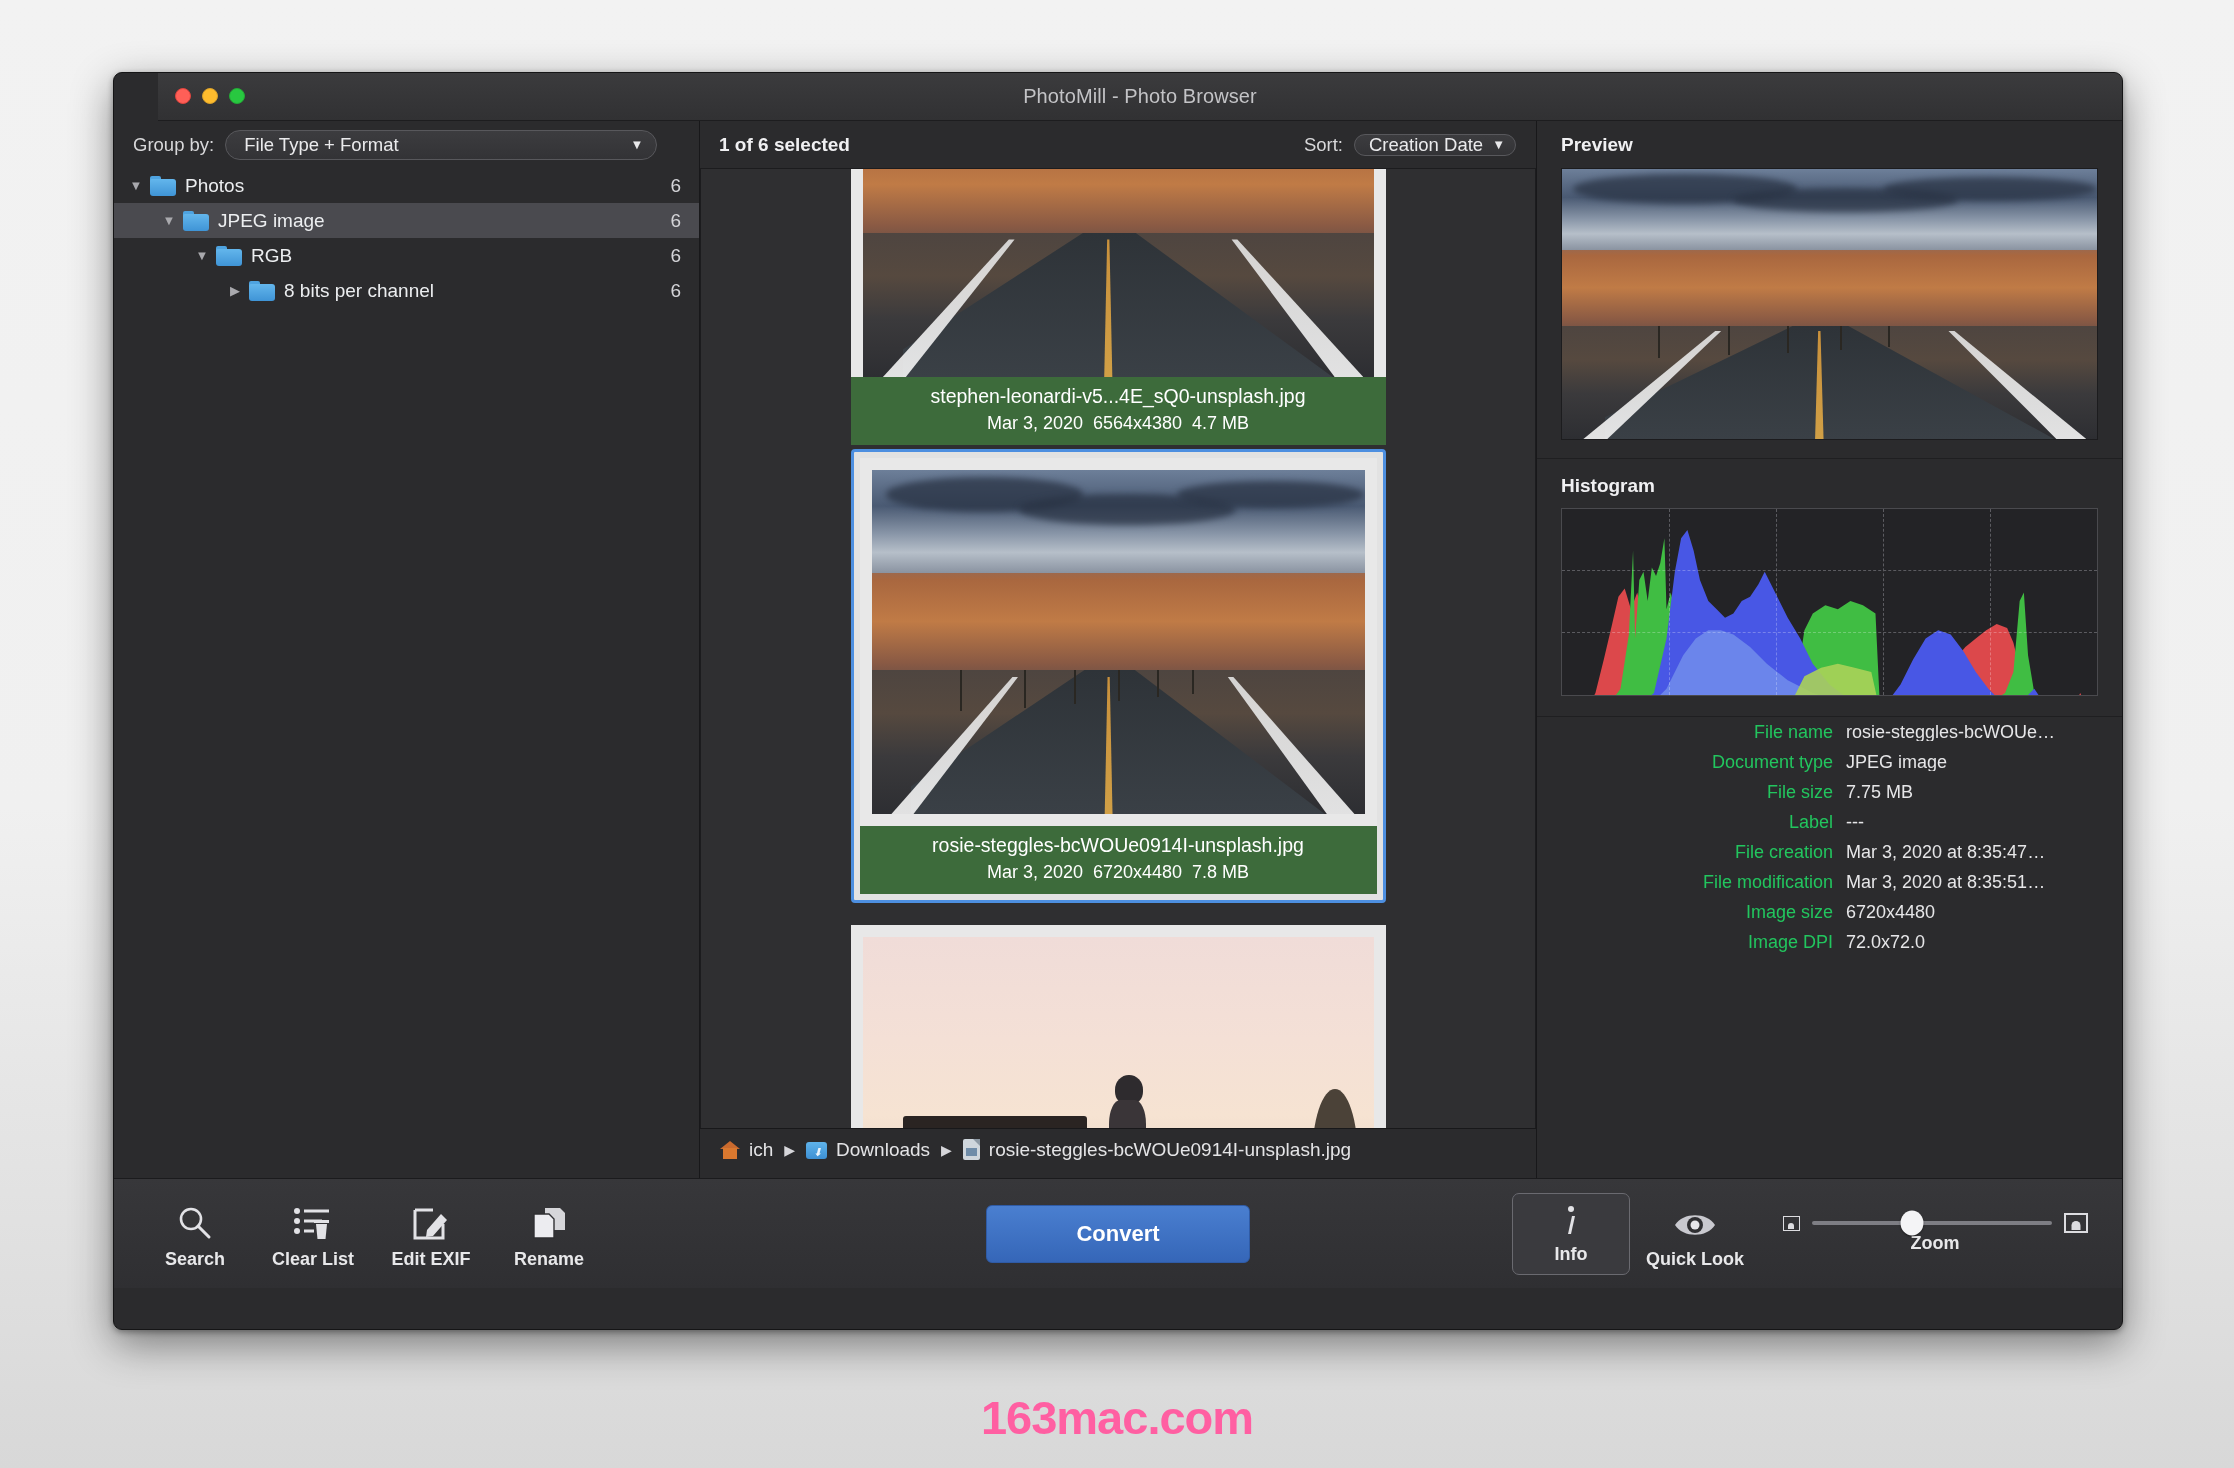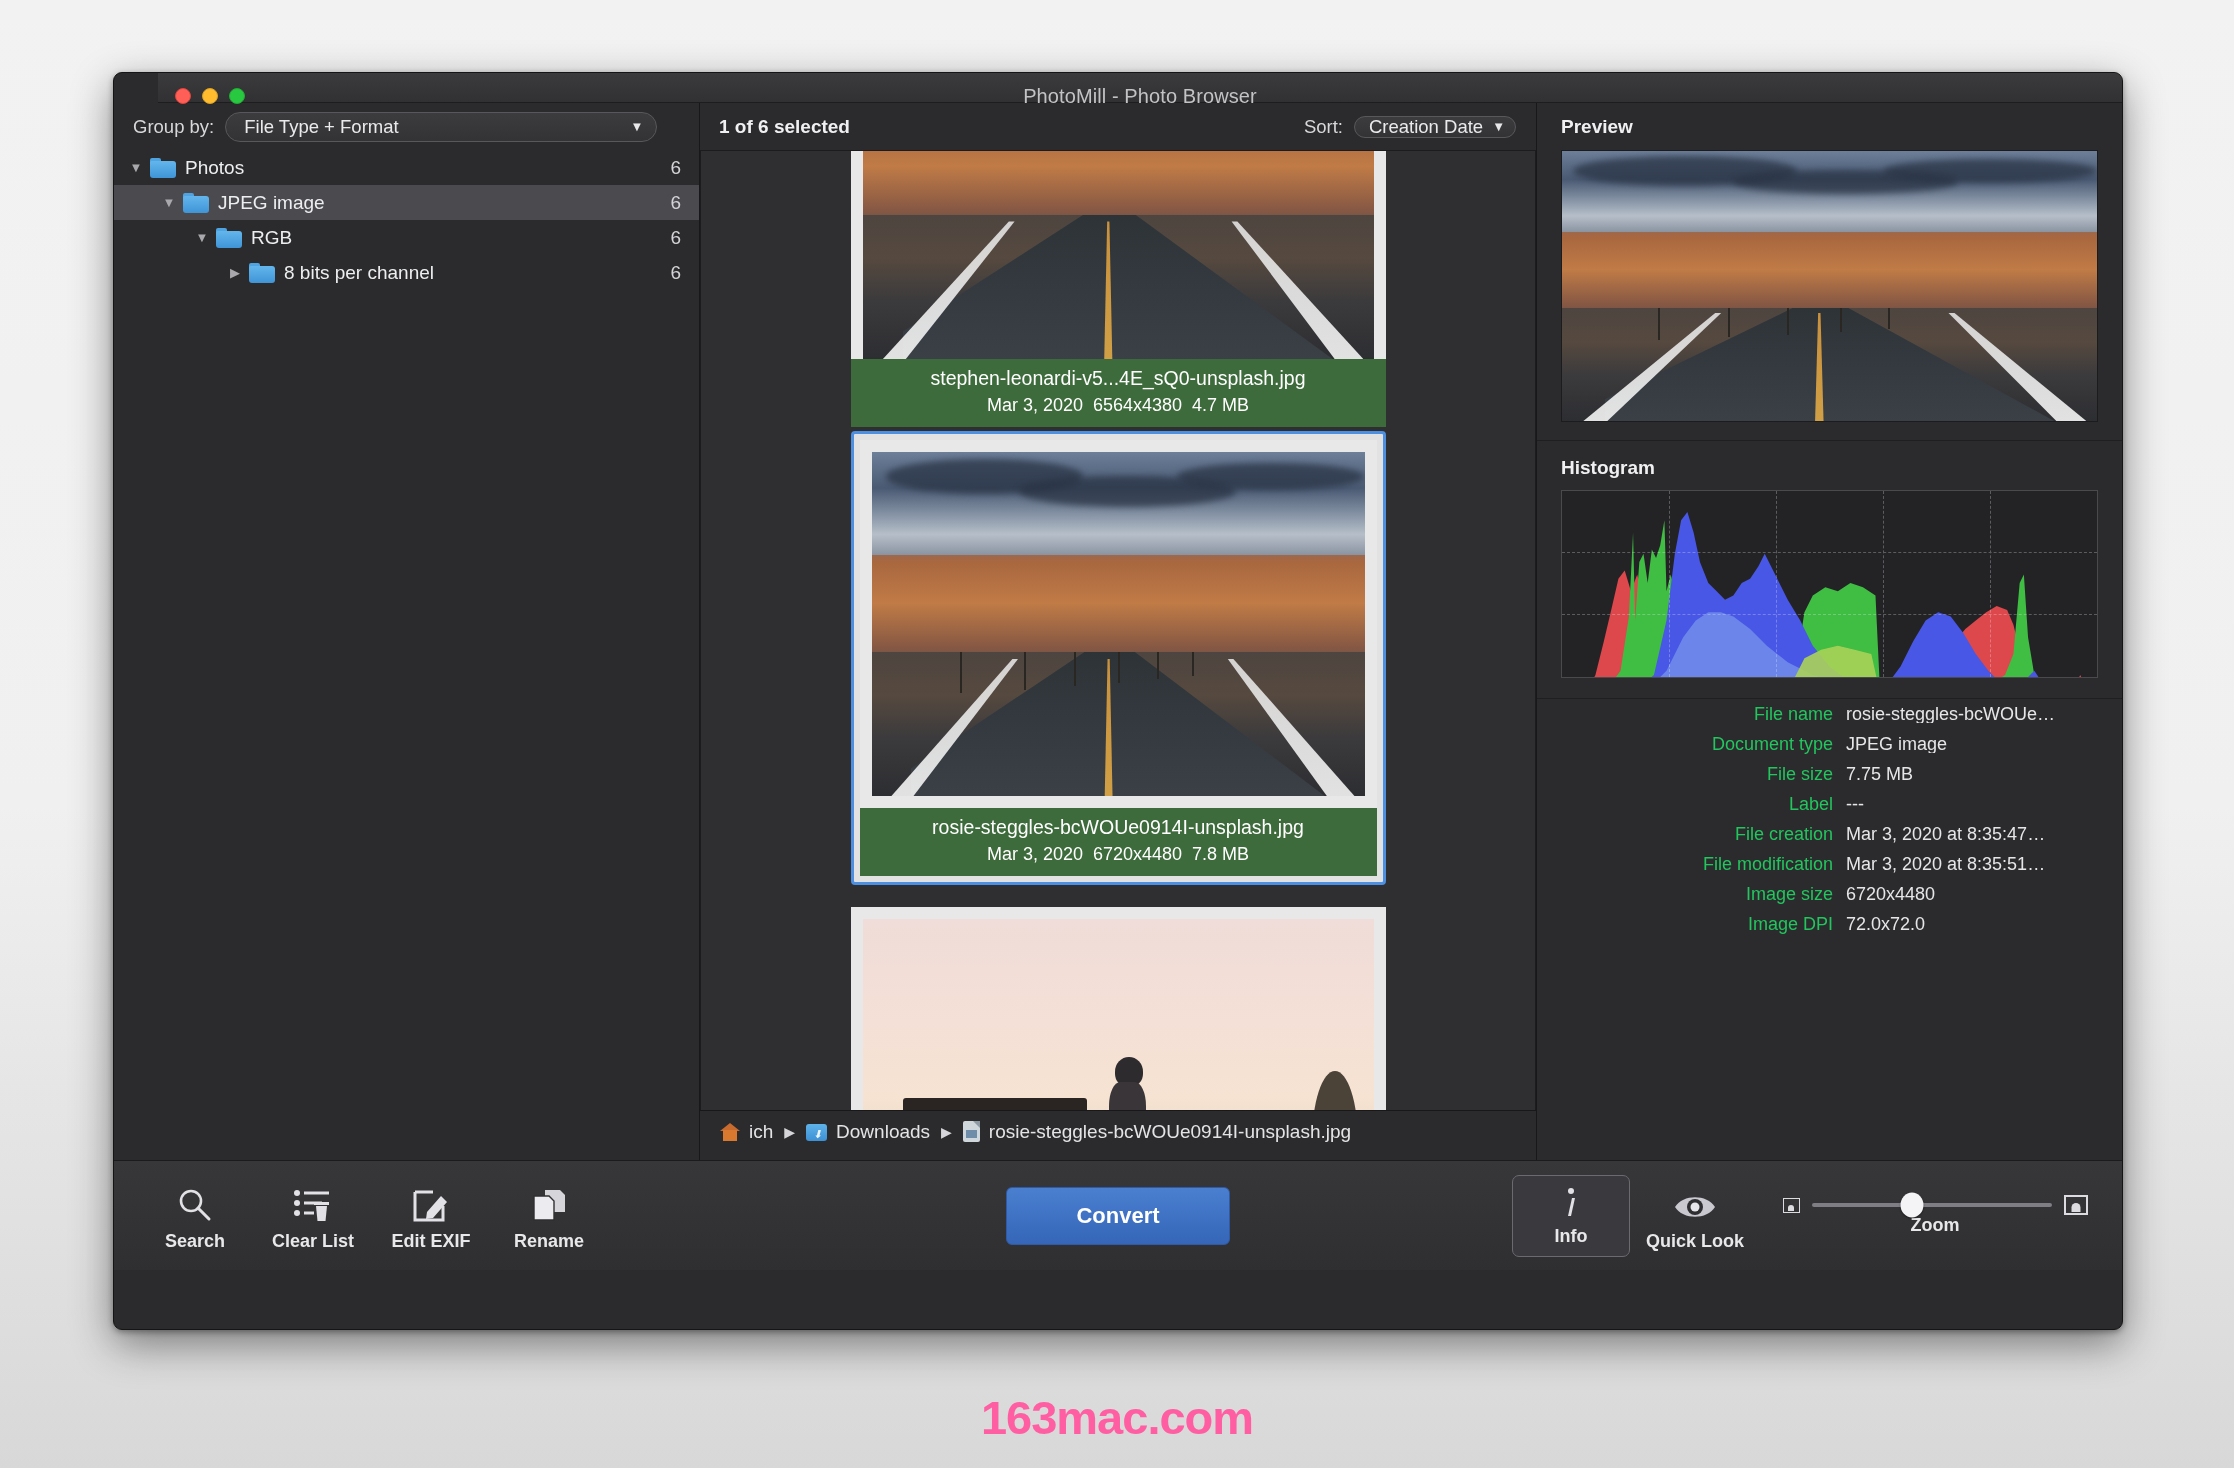--- a/index.html
+++ b/index.html
@@ -18,21 +18,21 @@
     width: 2010px; height: 1258px;
     background: #2b2b2d;
     border-radius: 9px;
     box-shadow: 0 14px 42px rgba(0,0,0,.45), 0 2px 6px rgba(0,0,0,.35);
     overflow: hidden;
     border: 1px solid #151516;
   }
 
   
   #titlebar {
-    height: 30px;
+    height: 48px;
     background: linear-gradient(to bottom, #3b3b3d 0%, #313133 100%);
     border-bottom: 1px solid #1d1d1f;
     position: relative;
     margin-left: 44px;
   }
   #traffic { position: absolute; left: 17px; top: 15px; display: flex; gap: 11px; }
   .light { width: 16px; height: 16px; border-radius: 50%; }
   .light.red { background: #ff5f57; border: .5px solid #e0443e; }
   .light.yellow { background: #febc2e; border: .5px solid #d8a02a; }
   .light.green { background: #28c840; border: .5px solid #24a936; }
@@ -207,21 +207,21 @@
     border-top: 1px solid #1b1b1d; display: flex; align-items: center;
     padding: 0 22px; position: relative;
   }
   .tb-item {
     width: 118px; display: flex; flex-direction: column; align-items: center;
     gap: 7px; color: #e8e8ea; font-size: 18px; font-weight: bold;
   }
   .tb-ico { height: 44px; display: flex; align-items: flex-end; justify-content: center; }
   #convert-btn {
     position: absolute; left: 50%; transform: translateX(-50%);
-    width: 224px; height: 58px; background: linear-gradient(to bottom,#4a7fd0,#3566b8);
+    width: 264px; height: 58px; background: linear-gradient(to bottom,#4a7fd0,#3566b8);
     border: 1px solid #2f5ba6; border-radius: 6px; color: #ffffff;
     font-size: 22px; font-weight: bold; display: flex; align-items: center; justify-content: center;
   }
   #right-tools { margin-left: auto; display: flex; align-items: center; gap: 6px; }
   #info-btn {
     width: 118px; height: 82px; border: 1px solid #6a6a70; border-radius: 7px;
     display: flex; flex-direction: column; align-items: center; justify-content: center;
     gap: 6px; color: #e8e8ea; font-size: 18px; font-weight: bold; background: #3a3a3e;
   }
   #zoom-zone {

